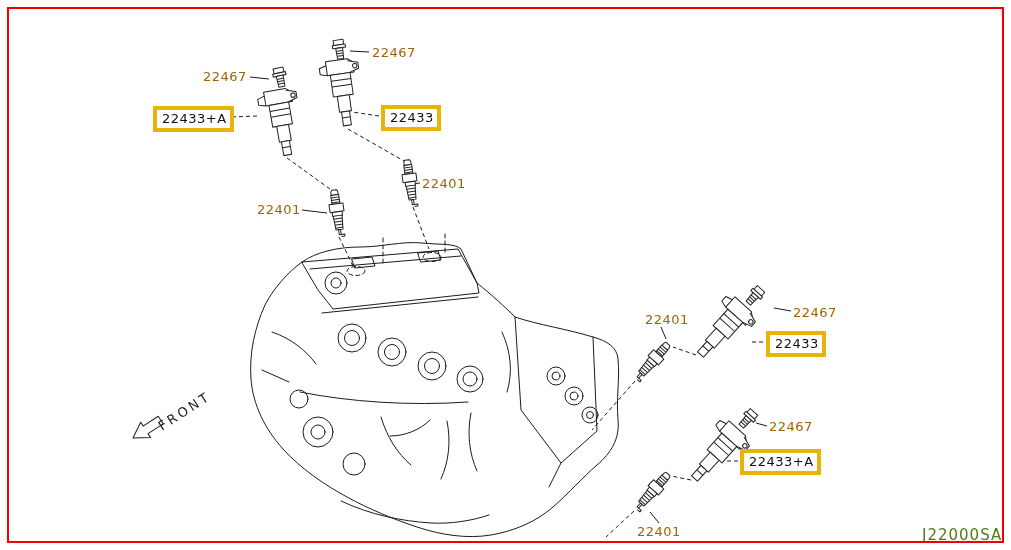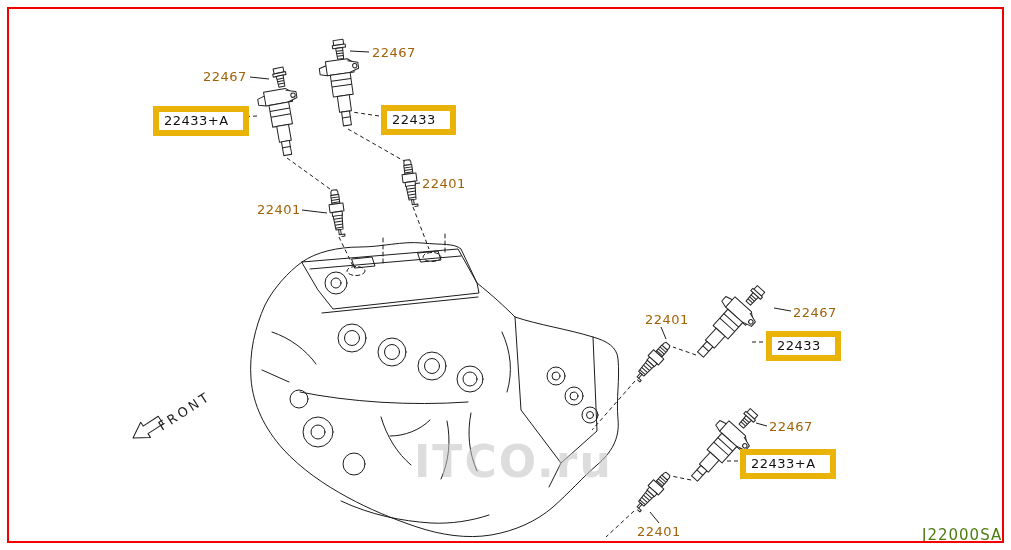--- a/index.html
+++ b/index.html
@@ -9,22 +9,22 @@
   }
   .frame {
     position:absolute; inset:7px; border:2px solid #f40000; pointer-events:none; z-index:5;
   }
   svg.art { position:absolute; left:0; top:0; z-index:1; }
   .lbl {
     position:absolute; z-index:3; font-size:13px; color:#a16207; white-space:nowrap;
     letter-spacing:0.5px;
   }
   .pnbox {
-    position:absolute; z-index:4; border:6px solid #eab308; background:#ffffff;
-    padding:1px 14px 2px 5px; font-size:13px; color:#111; white-space:nowrap;
+    position:absolute; z-index:4; border:4px solid #eab308; background:#ffffff;
+    padding:1px 3px 2px 5px; font-size:13px; color:#111; white-space:nowrap;
     letter-spacing:0.5px; cursor:pointer;
   }
   .watermark {
     position:absolute; left:414px; top:436px; z-index:2;
     font-size:44px; font-weight:bold; color:#c3c3c3; opacity:.55;
     letter-spacing:2px; white-space:nowrap;
   }
   .diagram-code {
     position:absolute; left:922px; top:526px; z-index:3;
     font-size:15px; color:#4d7c0f; letter-spacing:1px; white-space:nowrap;
@@ -163,16 +163,15 @@
   <div class="lbl" style="left:645px; top:312px;">22401</div>
   <div class="lbl" style="left:793px; top:305px;">22467</div>
   <div class="lbl" style="left:769px; top:419px;">22467</div>
   <div class="lbl" style="left:637px; top:524px;">22401</div>
 
   <div class="pnbox" style="left:153px; top:106px;">22433+A</div>
   <div class="pnbox" style="left:381px; top:105px;">22433</div>
   <div class="pnbox" style="left:766px; top:331px;">22433</div>
   <div class="pnbox" style="left:740px; top:449px;">22433+A</div>
 
-  <div class="watermark">ITCO.ru</div>
   <div class="diagram-code">J22000SA</div>
 
 </div>
 
 </body></html>

